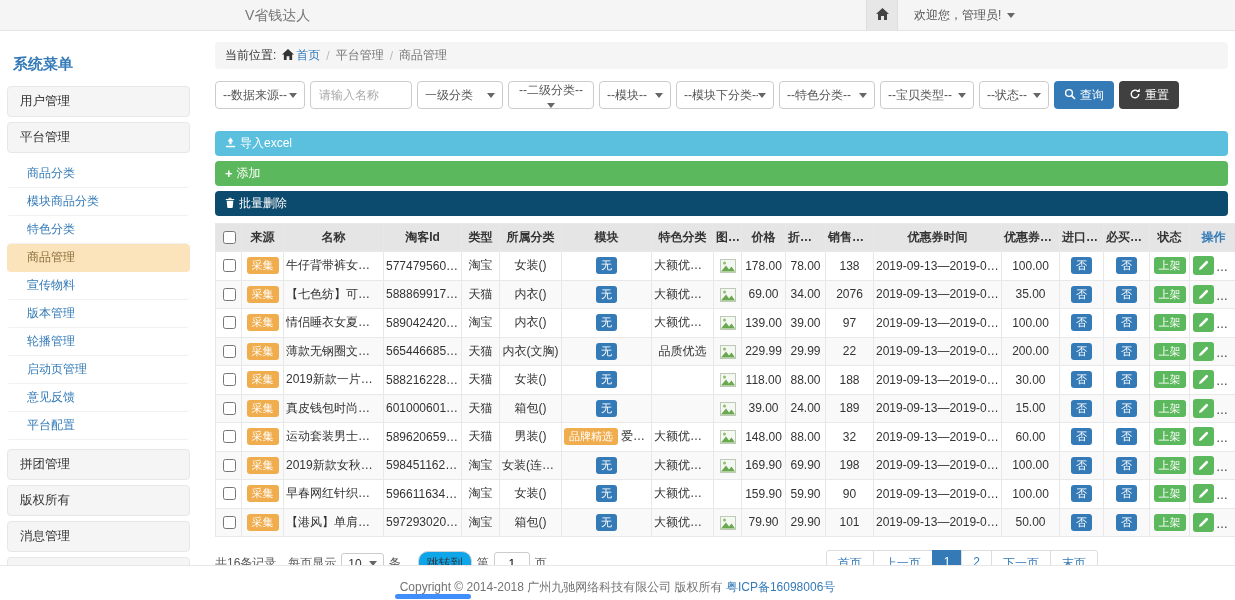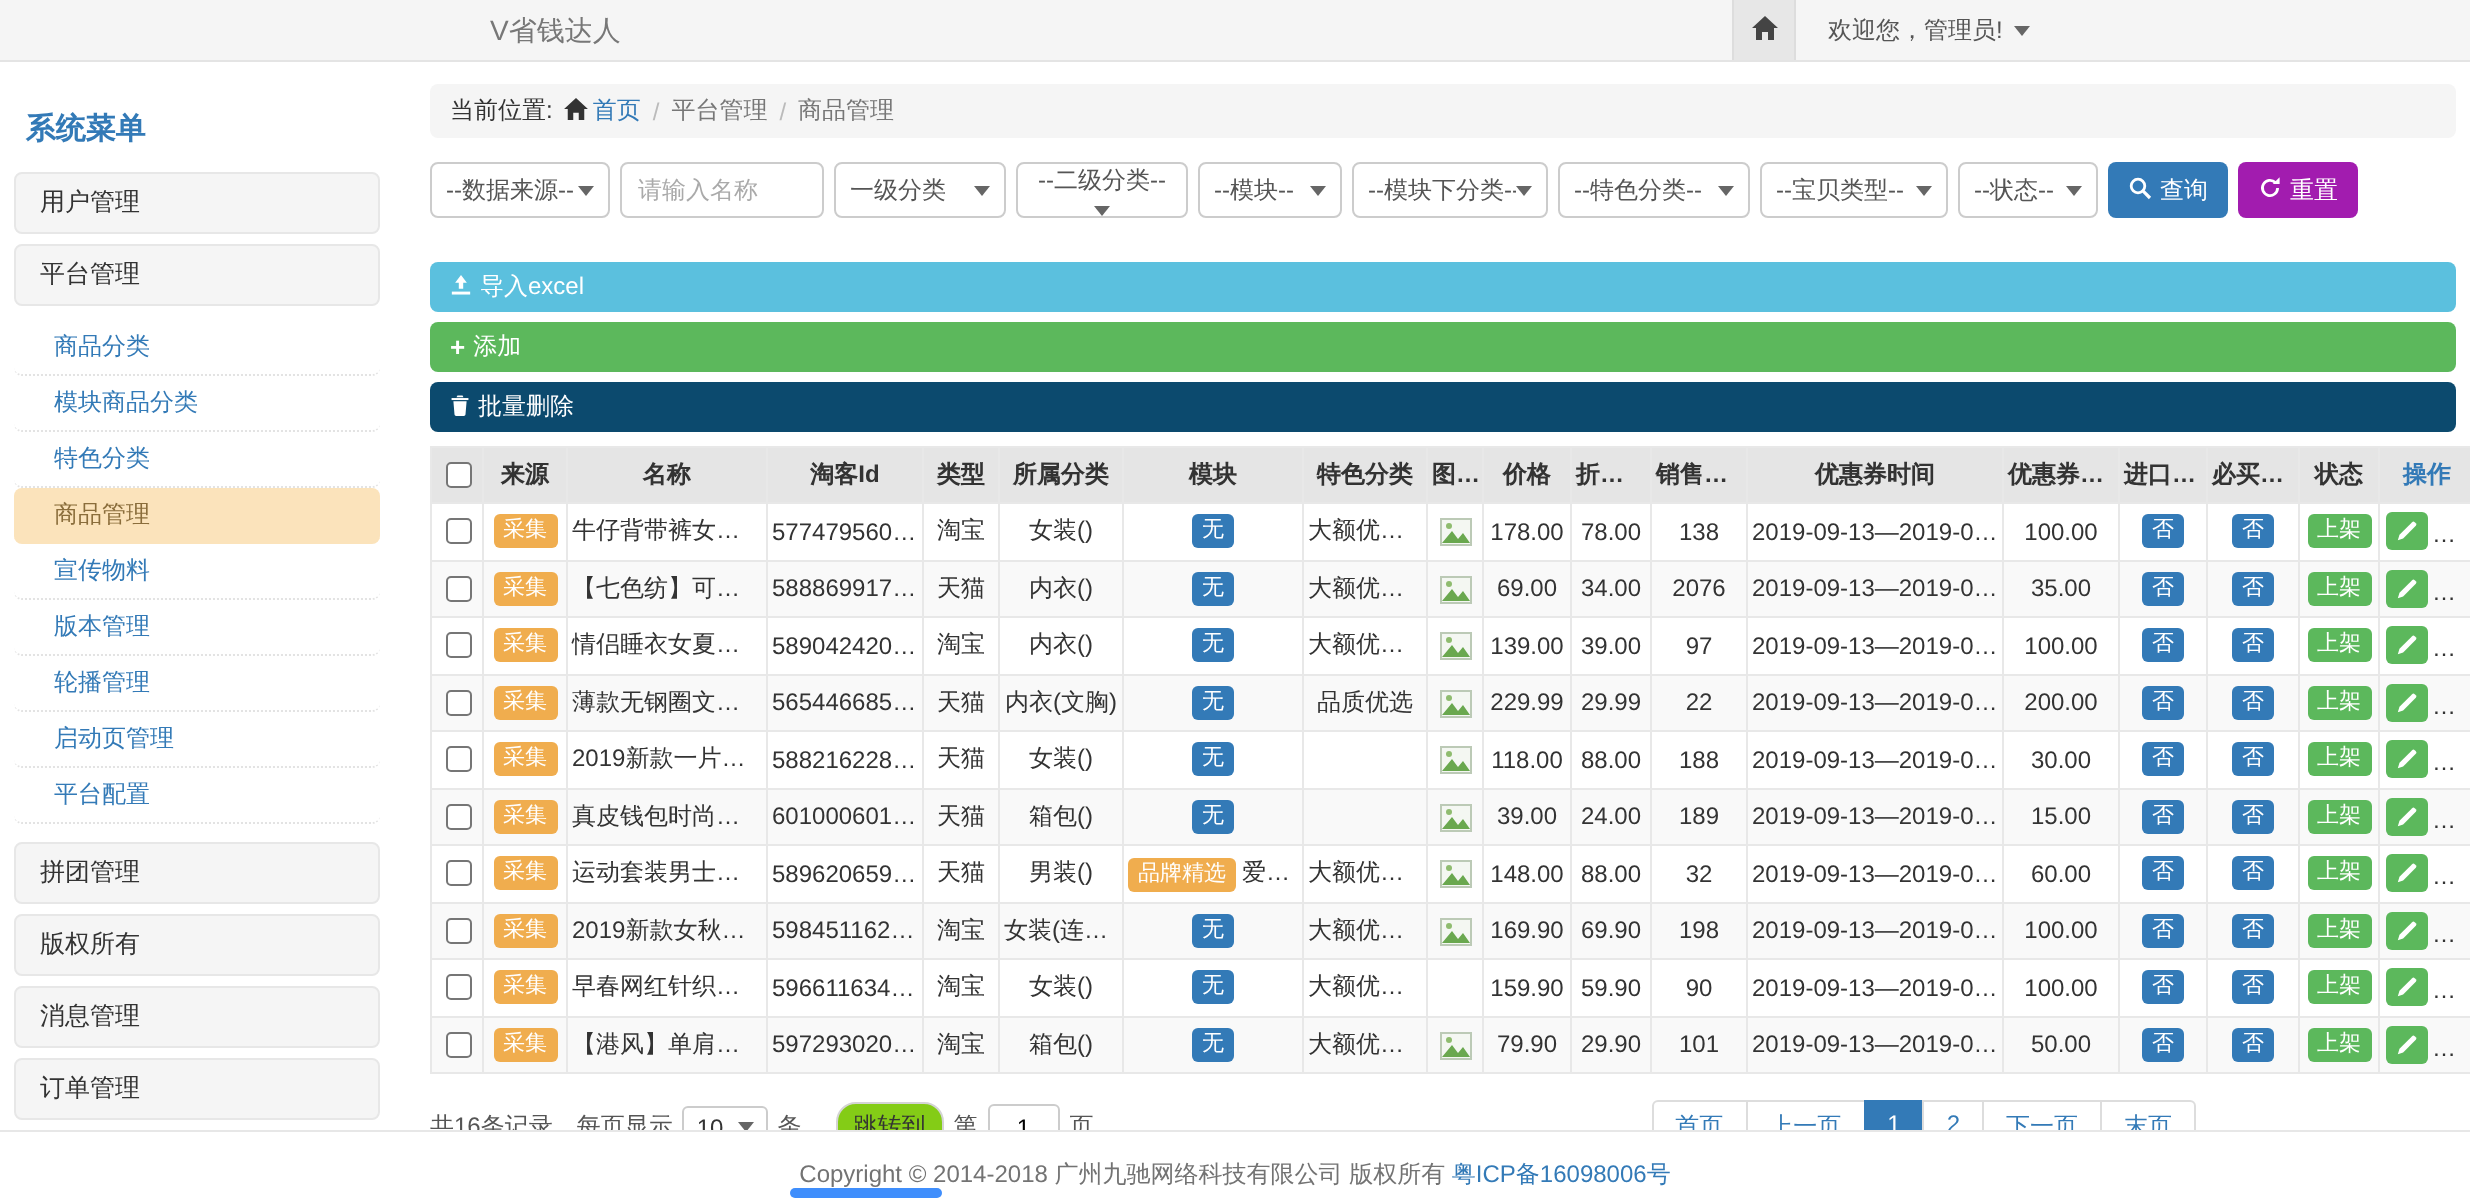--- a/index.html
+++ b/index.html
@@ -37,21 +37,21 @@
   
   .filters { display:flex; align-items:center; gap:5px; margin-bottom:22px; flex-wrap:nowrap; }
   .fselect { height:28px; border:1px solid #ccc; border-radius:4px; background:#fff; display:flex;
              align-items:center; justify-content:space-between; padding:0 7px; font-size:12px; color:#555; cursor:pointer; flex:none; }
   .flabel { overflow:hidden; white-space:nowrap; }
   .ftext { height:28px; border:1px solid #ccc; border-radius:4px; padding:0 8px; font-size:12px; color:#555; flex:none; outline:none; }
   .ftext::placeholder { color:#aaa; }
   .btn { height:28px; border:none; border-radius:4px; color:#fff; font-size:12px; padding:0 10px;
          display:inline-flex; align-items:center; gap:4px; cursor:pointer; flex:none; }
   .btn-query { background:#337ab7; }
-  .btn-reset { background:#a21caf; }
+  .btn-reset { background:#404040; }
   
   .action-row { display:flex; justify-content:flex-end; gap:5px; margin-bottom:7px;flex-direction:column; }
   .action-row .btn { height:25px; }
   .btn-import { background:#5bc0de; }
   .btn-add { background:#5cb85c; }
   .btn-del { background:#0c4a6e; }
   .plus-glyph { font-weight:bold; font-size:13px; line-height:1; }
   
   table { width:100%; border-collapse:collapse; table-layout:fixed; font-size:12px; color:#333; border:1px solid #e8e8e8; }
   th, td { border:1px solid #e8e8e8; padding:4px 2px; text-align:center; white-space:nowrap; overflow:hidden; text-overflow:ellipsis; height:26px; }
@@ -66,21 +66,21 @@
   .thumb svg { vertical-align:middle; }
   .op-btn { display:inline-flex; width:21px; height:19px; align-items:center; justify-content:center;
             border-radius:3px; cursor:pointer; margin:0 1px; }
   .op-edit { background:#5cb85c; }
   .op-del { background:#d9534f; }
   
   .pag-row { display:flex; justify-content:space-between; align-items:center; margin-top:13px; font-size:12px; color:#555; }
   .pag-left { display:flex; align-items:center; gap:5px; }
   .mini-select { display:inline-flex; align-items:center; gap:7px; border:1px solid #ccc; border-radius:3px;
                  padding:3px 6px; background:#fff; cursor:pointer; color:#333; }
-  .jump-btn { background:#84cc16; border:1px solid #d4d4d4; border-radius:10px; padding:3px 8px; color:#333; cursor:pointer; }
+  .jump-btn { background:#0ea5e9; border:1px solid #d4d4d4; border-radius:10px; padding:3px 8px; color:#333; cursor:pointer; }
   .jump-input { width:36px; height:23px; border:1px solid #ccc; border-radius:3px; text-align:center; font-size:12px; outline:none; }
   .pager { display:flex; margin-right:130px; }
   .page-btn { border:1px solid #ddd; padding:4px 11px; color:#337ab7; background:#fff; cursor:pointer; margin-left:-1px; }
   .page-btn:first-child { border-radius:3px 0 0 3px; margin-left:0; }
   .page-btn:last-child { border-radius:0 3px 3px 0; }
   .page-btn.active { background:#337ab7; border-color:#337ab7; color:#fff; }
   
   .footer { position:absolute; left:0; bottom:0; width:100%; height:35px; background:#fff;
             border-top:1px solid #e7e7e7; text-align:center; font-size:12px; color:#737373; padding-top:13px; z-index:4; }
   .footer a { color:#337ab7; text-decoration:none; cursor:pointer; }
@@ -115,20 +115,21 @@
         <div class="menu-group">平台管理</div>
         <div class="submenu">
           <div class="subitem">商品分类</div>
           <div class="subitem">模块商品分类</div>
           <div class="subitem">特色分类</div>
           <div class="subitem active">商品管理</div>
           <div class="subitem">宣传物料</div>
           <div class="subitem">版本管理</div>
           <div class="subitem">轮播管理</div>
           <div class="subitem">启动页管理</div>
+          <div class="subitem">意见反馈</div>
           <div class="subitem">平台配置</div>
         </div>
         <div class="menu-group">拼团管理</div>
         <div class="menu-group">版权所有</div>
         <div class="menu-group">消息管理</div>
         <div class="menu-group">订单管理</div>
         <div class="menu-group">兑换管理</div>
       </div>
   </aside>
 

